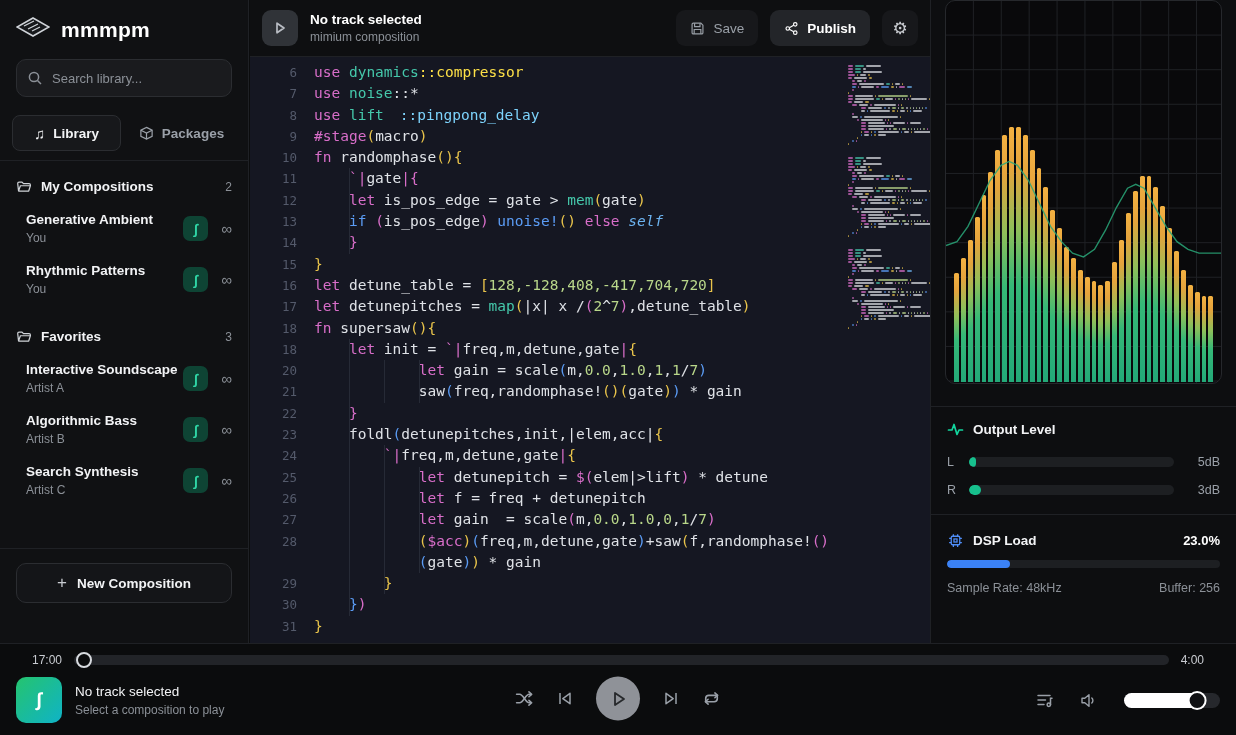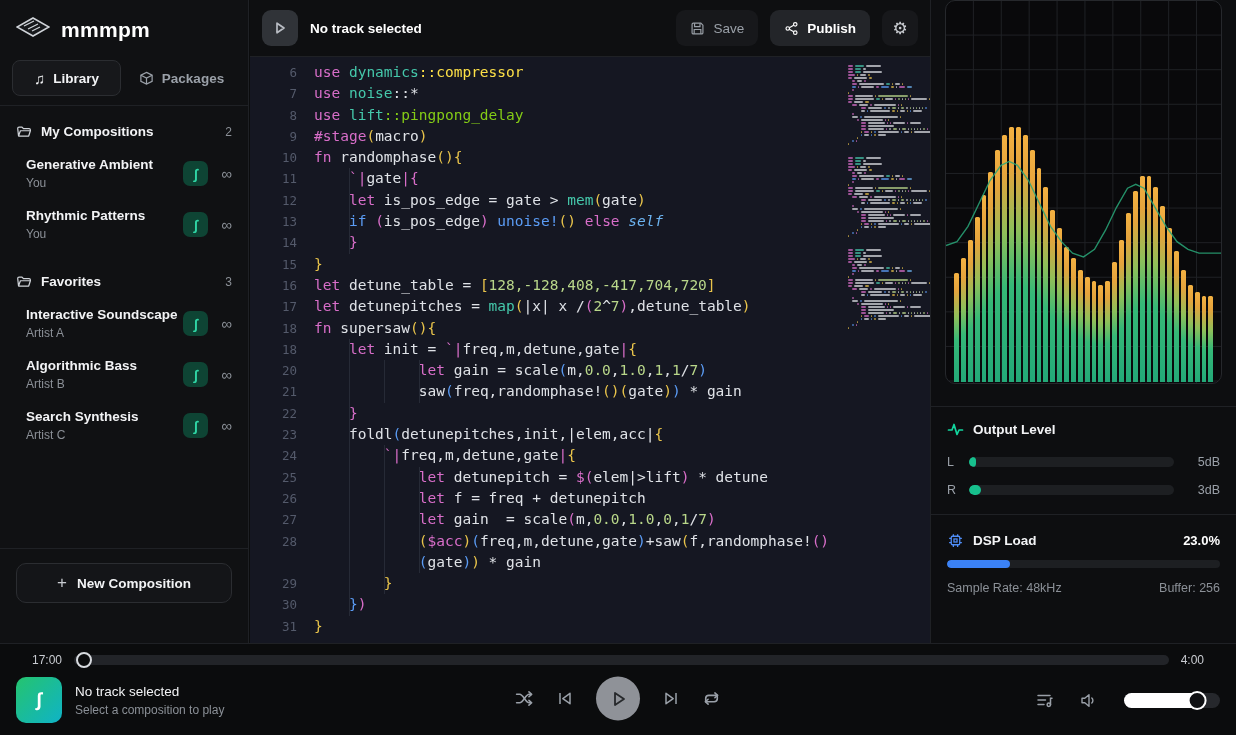--- a/index.html
+++ b/index.html
@@ -102,20 +102,29 @@
   <aside class="sidebar">
     <div class="logo-row">
       <span>
         <svg width="34" height="26" viewBox="0 0 34 26" fill="none" stroke="#cfd3d8" stroke-width="1.6">
           <path d="M17 1 L33 10 L17 19 L1 10 Z" fill="#17191c"></path>
           <path d="M8 9 L18 4 M12 12 L22 7 M16 14 L24 10" stroke-width="1.2"></path>
         </svg>
       </span>
       <span class="logo-text">mmmpm</span>
     </div>
+    <div class="search-wrap">
+      <span class="search-ic">
+        <svg width="16" height="16" viewBox="0 0 16 16" fill="none" stroke="currentColor" stroke-width="1.5">
+          <circle cx="7" cy="7" r="4.6"></circle>
+            <path d="M10.5 10.5 L14 14"></path>
+        </svg>
+      </span>
+      <input class="search-input" placeholder="Search library..." style="">
+    </div>
     <div class="tabs">
       <div class="tab active">
         <span class="note-glyph">♫</span>
         <span>Library</span>
       </div>
       <div class="tab">
         <span>
           <svg width="15" height="15" viewBox="0 0 16 16" fill="none" stroke="currentColor" stroke-width="1.3">
             <path d="M8 1.5 L14 4.5 V11 L8 14 L2 11 V4.5 Z"></path>
               <path d="M2 4.5 L8 7.5 L14 4.5 M8 7.5 V14"></path>
@@ -197,20 +206,21 @@
     <header class="ed-head">
       <div class="thumb">
         <span>
           <svg width="16" height="16" viewBox="0 0 16 16" fill="none" stroke="#b9bdc4" stroke-width="1.7" stroke-linejoin="round">
             <path d="M5 3.2 L12 8 L5 12.8 Z"></path>
           </svg>
         </span>
       </div>
       <div class="ed-titles">
         <div class="ed-title">No track selected</div>
+        <div class="ed-sub">mimium composition</div>
       </div>
       <button class="btn">
         <span>
           <svg width="15" height="15" viewBox="0 0 18 18" fill="none" stroke="currentColor" stroke-width="1.4">
             <path d="M2.5 4 a1.5 1.5 0 0 1 1.5-1.5 h9 l2.5 2.5 v9 a1.5 1.5 0 0 1-1.5 1.5 h-10 a1.5 1.5 0 0 1-1.5-1.5 Z"></path>
             <path d="M5.5 2.8 v4 h6.5 v-4 M5 15.2 v-5 h8 v5"></path>
           </svg>
         </span>
         <span>Save</span>
       </button>
@@ -234,21 +244,21 @@
           <div class="cl">
             <span class="ln">6</span>
             <span class="ct"><span></span><span style="color: rgb(216, 110, 201);">use </span><span style="color: rgb(69, 200, 171);">dynamics</span><span style="color: #fde047;">::compressor</span></span>
           </div>
           <div class="cl">
             <span class="ln">7</span>
             <span class="ct"><span></span><span style="color: rgb(216, 110, 201);">use </span><span style="color: rgb(69, 200, 171);">noise</span><span style="color: rgb(223, 226, 231);">::*</span></span>
           </div>
           <div class="cl">
             <span class="ln">8</span>
-            <span class="ct"><span></span><span style="color: rgb(216, 110, 201);">use </span><span style="color: rgb(69, 200, 171);">lift</span><span style="color: #84cc16;">::pingpong_delay</span></span>
+            <span class="ct"><span></span><span style="color: rgb(216, 110, 201);">use </span><span style="color: rgb(69, 200, 171);">lift</span><span style="color: #7dd3fc; margin-left: 16px;">::pingpong_delay</span></span>
           </div>
           <div class="cl">
             <span class="ln">9</span>
             <span class="ct"><span></span><span style="color: rgb(216, 110, 201);">#stage</span><span style="color: rgb(233, 196, 75);">(</span><span style="color: rgb(223, 226, 231);">macro</span><span style="color: rgb(233, 196, 75);">)</span></span>
           </div>
           <div class="cl">
             <span class="ln">10</span>
             <span class="ct"><span></span><span style="color: rgb(216, 110, 201);">fn </span><span style="color: rgb(223, 226, 231);">randomphase</span><span style="color: rgb(233, 196, 75);">(){</span></span>
           </div>
           <div class="cl">

